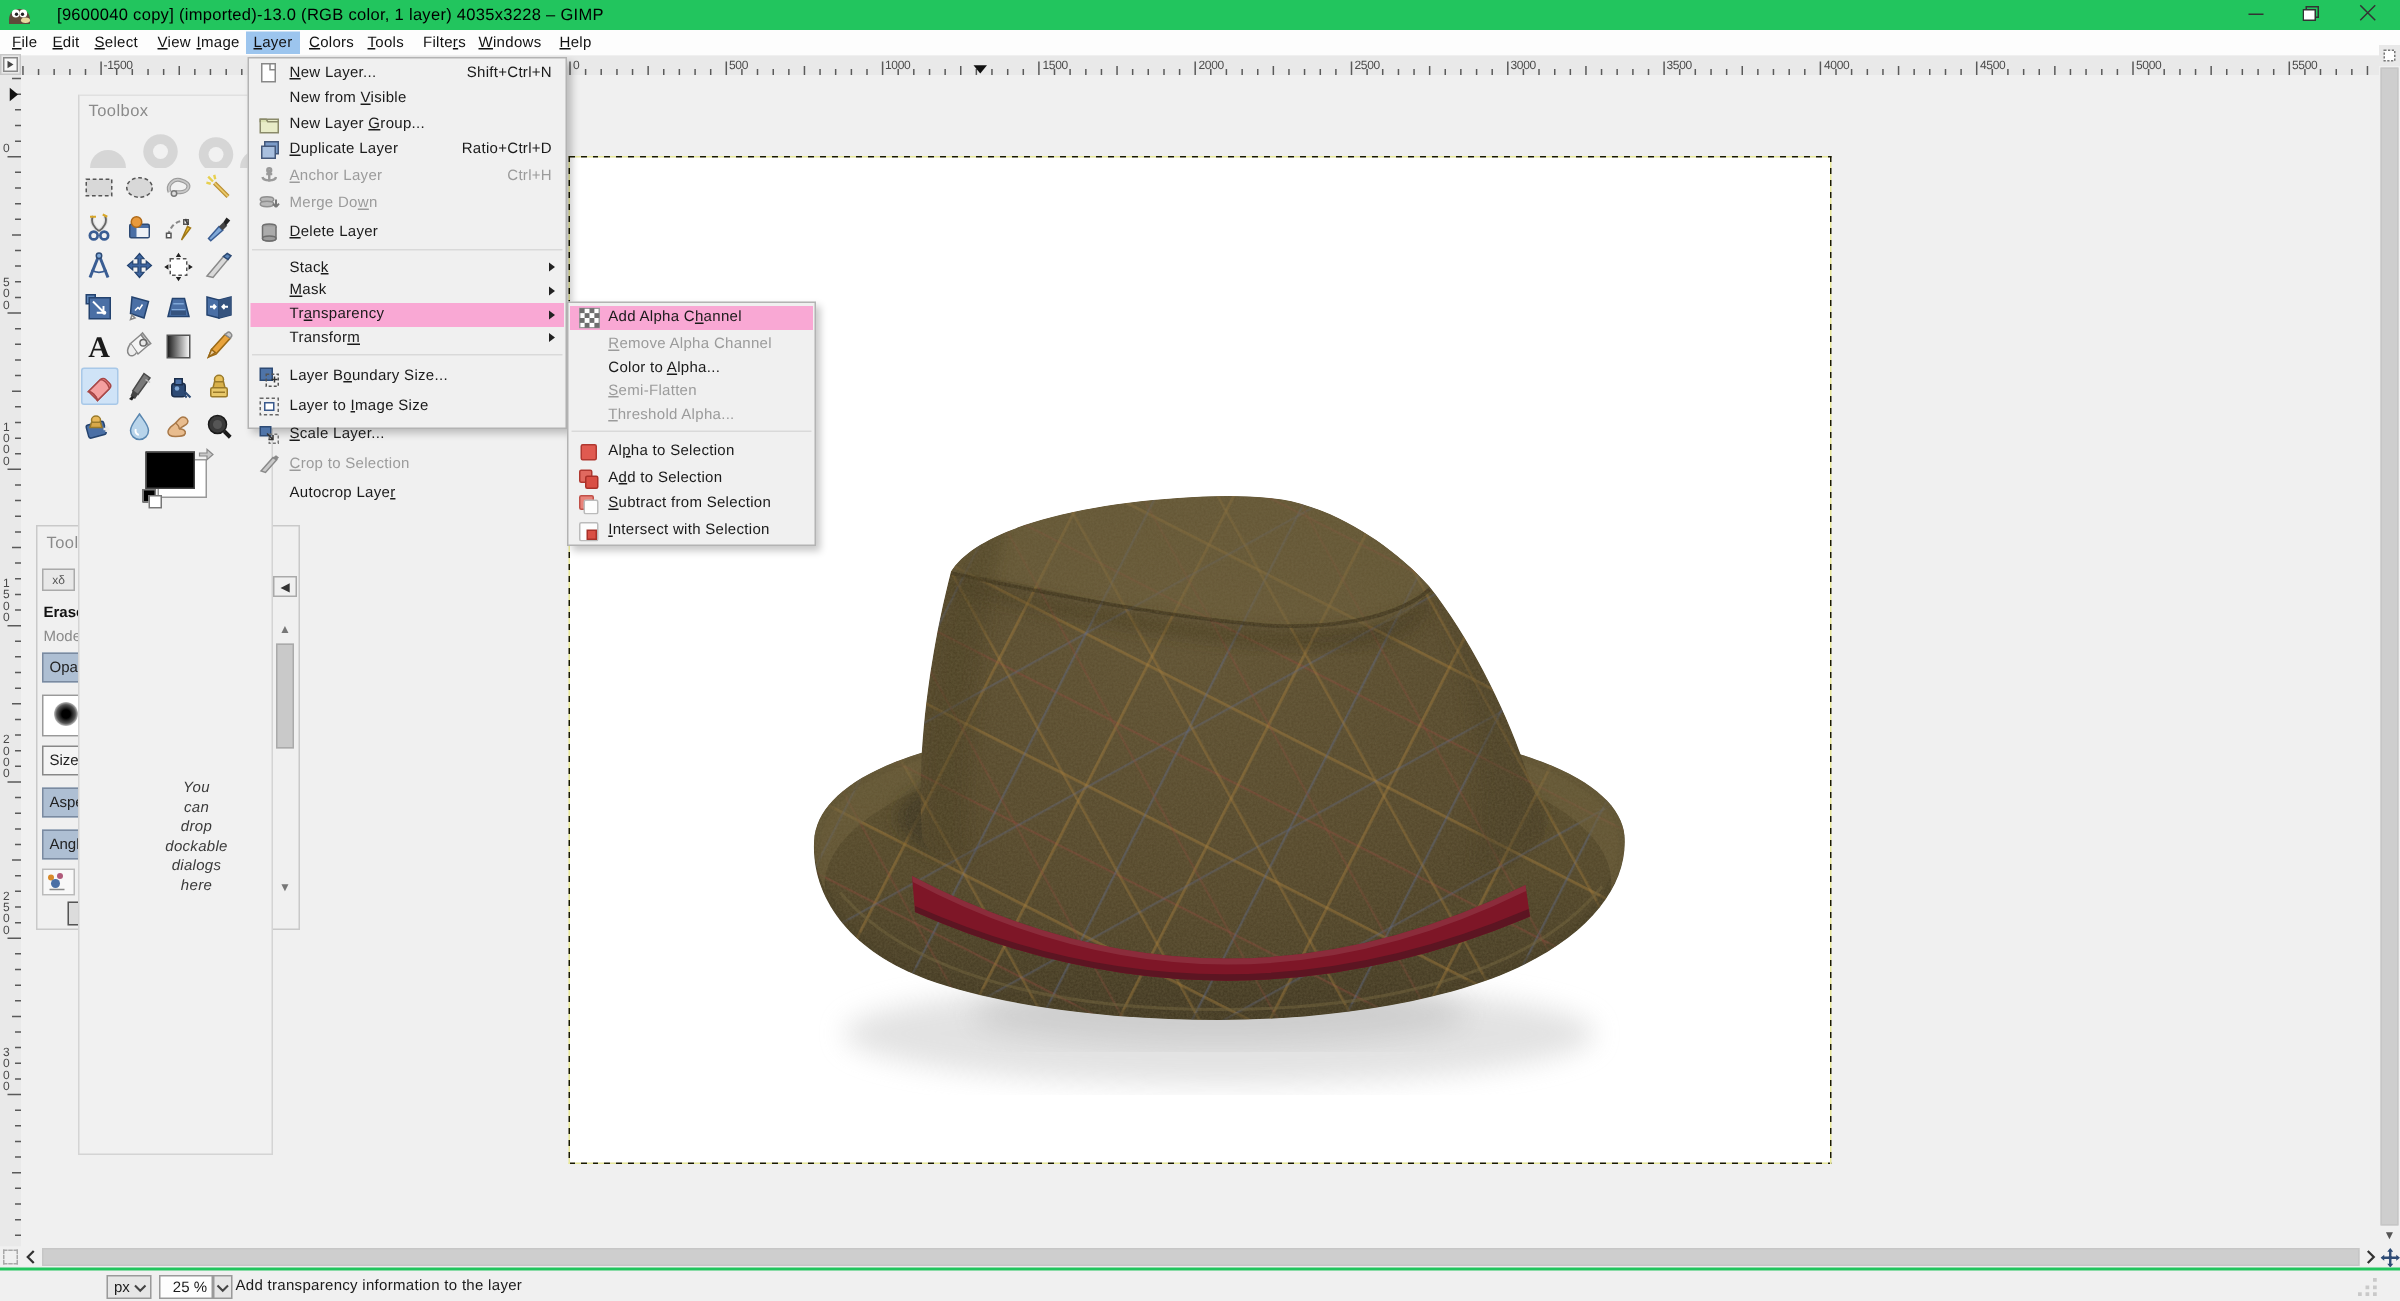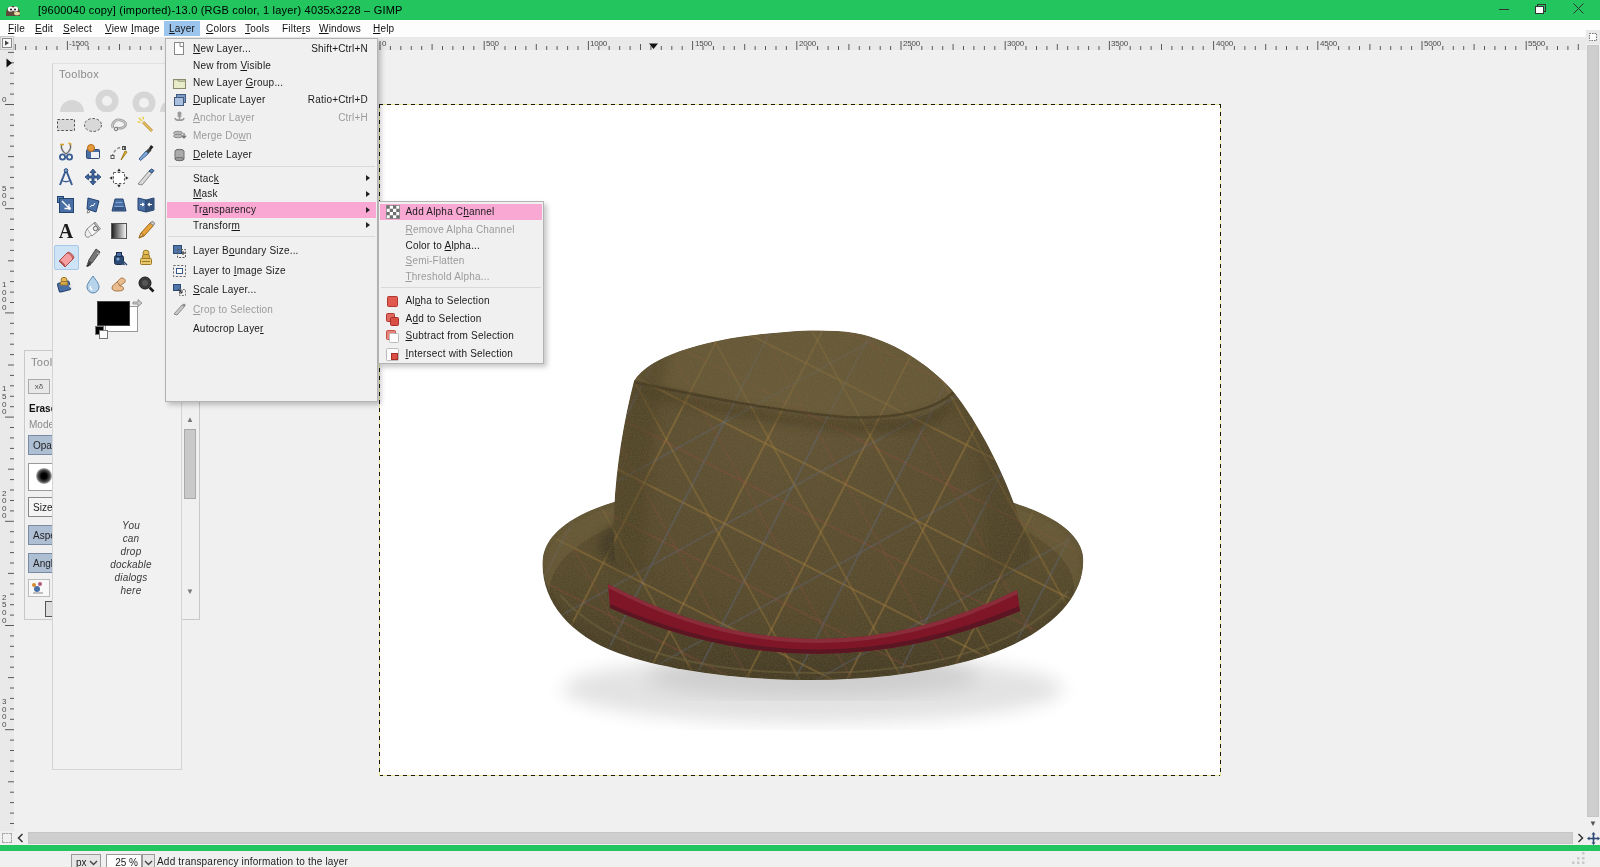--- a/index.html
+++ b/index.html
@@ -16,21 +16,21 @@
 .menu{position:absolute;background:#f0f0f0;border:1px solid #b3b3b3;box-shadow:3px 3px 5px rgba(0,0,0,0.22);font-size:10px;color:#1a1a1a;letter-spacing:0.2px}
 .mrow{position:absolute;left:1px;right:1px;height:16px;line-height:16px;white-space:nowrap}
 .mrow .lbl{position:absolute;left:26px;top:0}
 .mrow .sc{position:absolute;right:8px;top:0}
 .mrow .ico{position:absolute;left:5px;top:1px;width:15px;height:14px}
 .mrow .arr{position:absolute;right:6px;top:4.5px;width:0;height:0;border-left:4.5px solid #222;border-top:3.4px solid transparent;border-bottom:3.4px solid transparent}
 .dis{color:#9b9b9b}
 .hl{background:#f9a8d4}
 .msep{position:absolute;left:2px;right:2px;height:1px;background:#d9d9d9}
 u{text-decoration:underline;text-underline-offset:1px}
-#statusbar{position:absolute;left:0;top:845px;width:1600px;height:22px;background:#f0f0f0;font-size:10px;color:#1a1a1a;border-top:6px solid #22c55e}
+#statusbar{position:absolute;left:0;top:845px;width:1600px;height:22px;background:#f0f0f0;font-size:10px;color:#1a1a1a;border-top:2px solid #22c55e}
 #hscroll{position:absolute;left:0px;top:831px;width:1586px;height:14px;background:#f0f0f0}
 #vscroll{position:absolute;left:1586px;top:37px;width:14px;height:794px;background:#f0f0f0}
 .thumb{position:absolute;background:#cecece;border:1px solid #c6c6c6}
 .toolcell{position:absolute;width:25px;height:25px;display:flex;align-items:center;justify-content:center}
 </style></head>
 <body>
 <div id="titlebar">
     <svg width="16" height="13" viewBox="0 0 16 13" style="position:absolute;left:5px;top:4px">
       <path d="M1 9c0-4 3-7 7-7s7 3 7 7v3H1z" fill="#5f4a3a"></path>
       <circle cx="5.5" cy="5" r="2.6" fill="#fff"></circle>
@@ -431,21 +431,21 @@
       <div class="abs" style="left:10px;top:6px;width:33px;height:26px;background:#fff;border:1px solid #999"></div>
       <div class="abs" style="left:2px;top:1px;width:33px;height:25px;background:#000;border:1px solid #444"></div>
       <div class="abs" style="left:0px;top:26px;width:9px;height:9px;background:#000;border:1px solid #777"></div>
       <div class="abs" style="left:4px;top:30px;width:9px;height:9px;background:#fff;border:1px solid #777"></div>
       <svg width="12" height="12" viewBox="0 0 12 12" style="position:absolute;left:36px;top:-2px">
         <path d="M2 4h5V1.5L11 5 7 8.5V6H2z" fill="#c8c8c8" stroke="#888" stroke-width="0.8"></path>
       </svg>
     </div>
       <div class="abs" style="left:14px;top:455px;width:128px;font-size:10px;font-style:italic;color:#3a3a3a;text-align:center;line-height:13px;letter-spacing:0.2px">You<br>can<br>drop<br>dockable<br>dialogs<br>here</div>
     </div>
-<div class="menu" style="left:165px;top:38px;width:213px;height:364px">
+<div class="menu" style="left:165px;top:38px;width:213px;height:248px">
     <div class="mrow" style="top:2.4px">
       <span class="ico"><svg width="15" height="14" viewBox="0 0 15 14">
           <rect x="2.5" y="0.5" width="9" height="12" fill="#fff" stroke="#888"></rect>
           <path d="M8 0.5v4h3.5" fill="none" stroke="#888"></path>
         </svg></span>
       <span class="lbl"><u>N</u>ew Layer...</span>
       <span class="sc">Shift+Ctrl+N</span>
     </div>
     <div class="mrow" style="top:18.7px">
       <span class="lbl">New from <u>V</u>isible</span>

